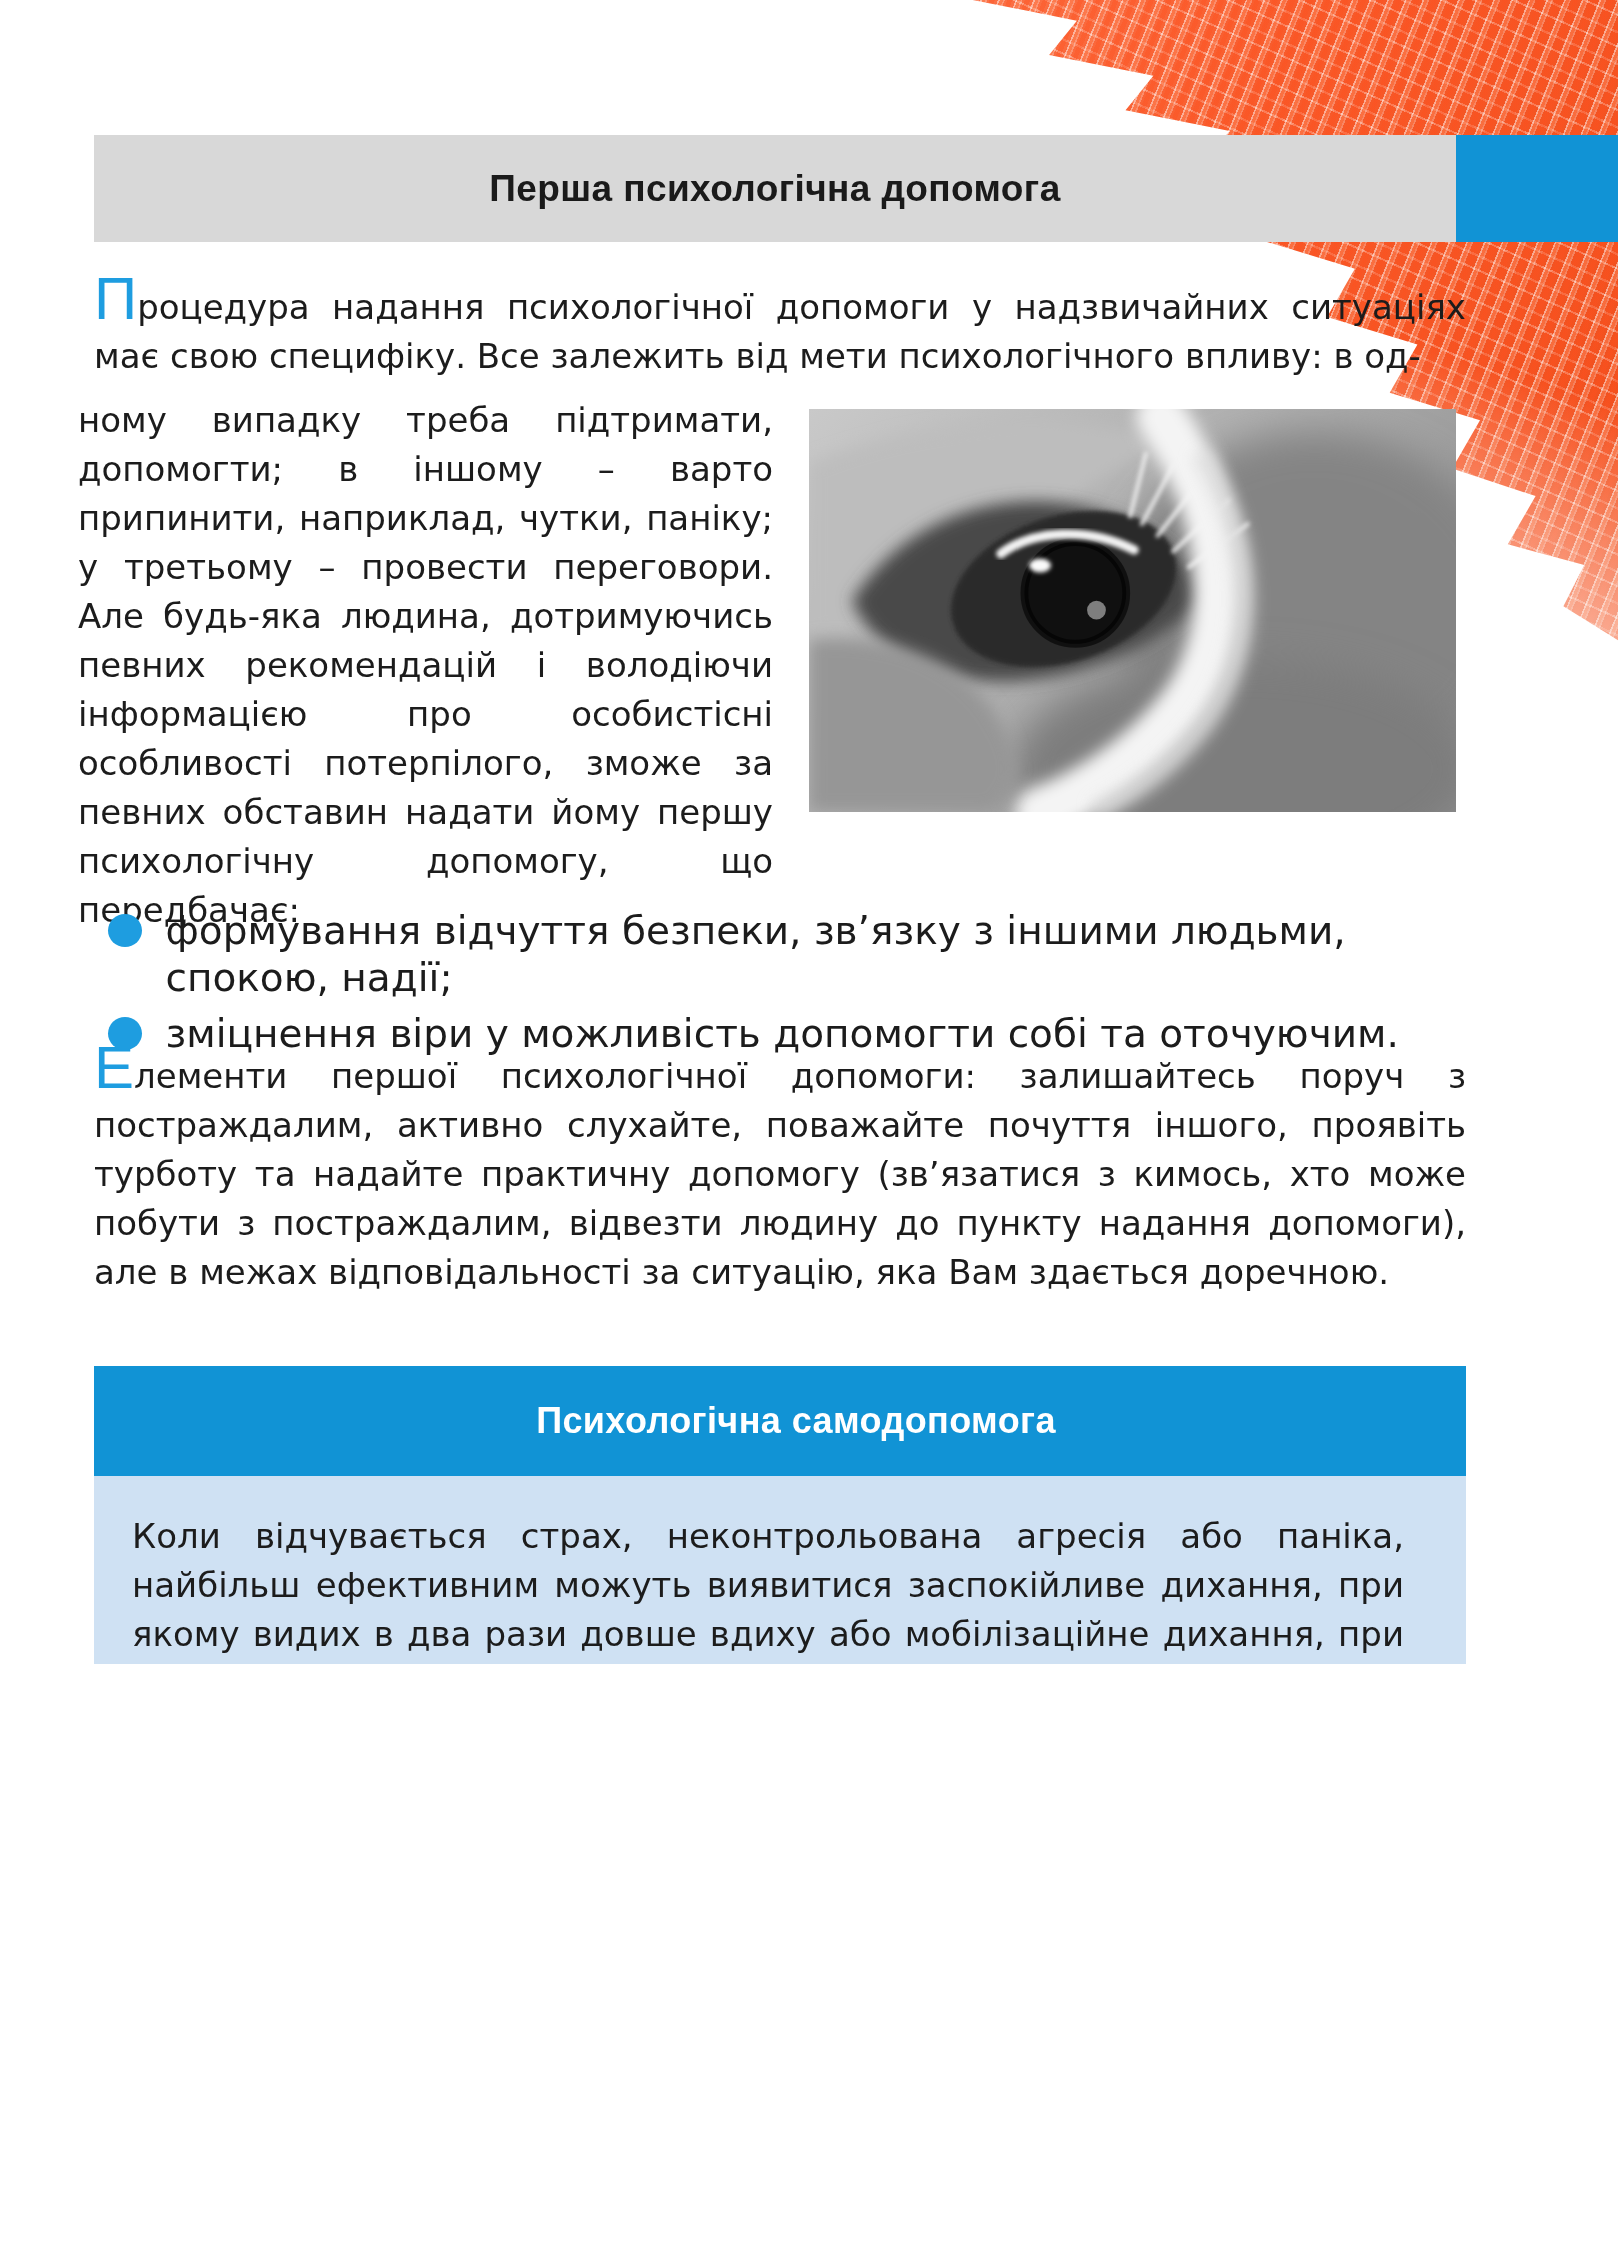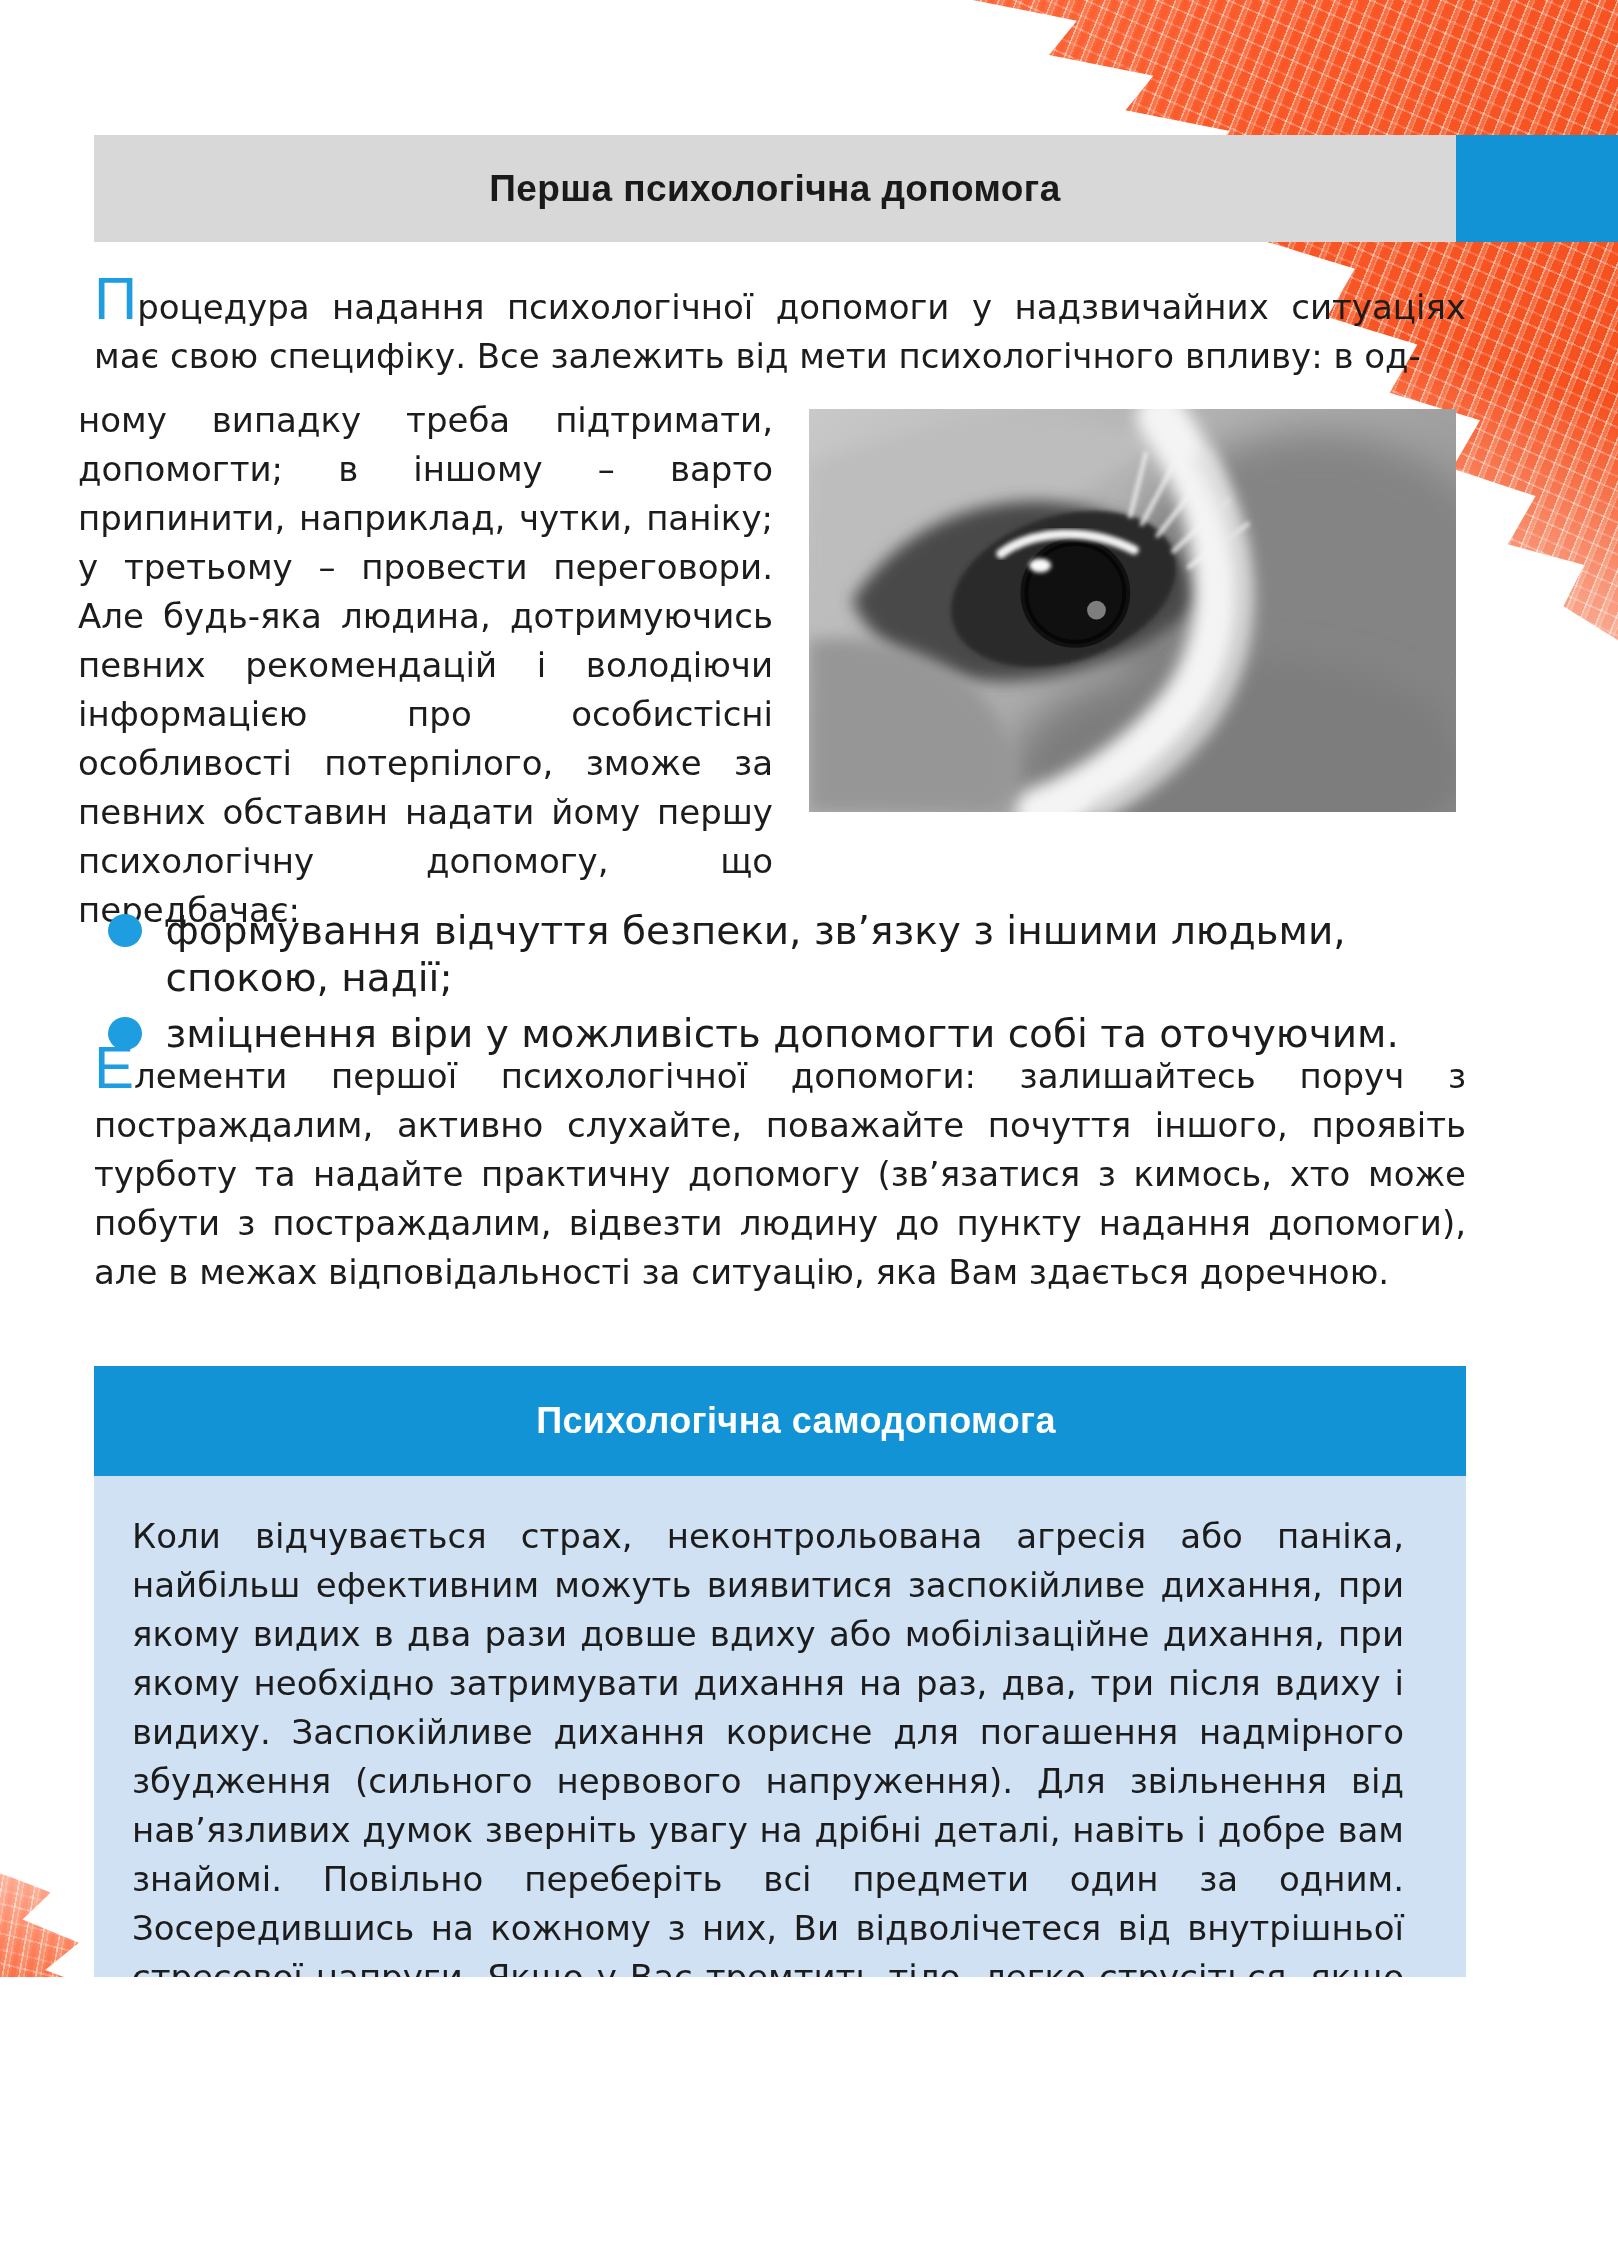--- a/index.html
+++ b/index.html
@@ -1,18 +1,18 @@
 <!DOCTYPE html>
 <html lang="uk" style="font-size:12.5px"><head>
 <meta charset="utf-8">
 <style>
   html,body{margin:0;padding:0;background:#ffffff;}
   .page{
     position:relative;
-    width:1618px;height:1977px;
+    width:1618px;height:1664px;
     background:#ffffff;
     overflow:hidden;
     font-family:"DejaVu Sans", sans-serif;
     color:#1c1c1c;
   }
 
   
   .brush{
     position:absolute;z-index:1;
     background:

